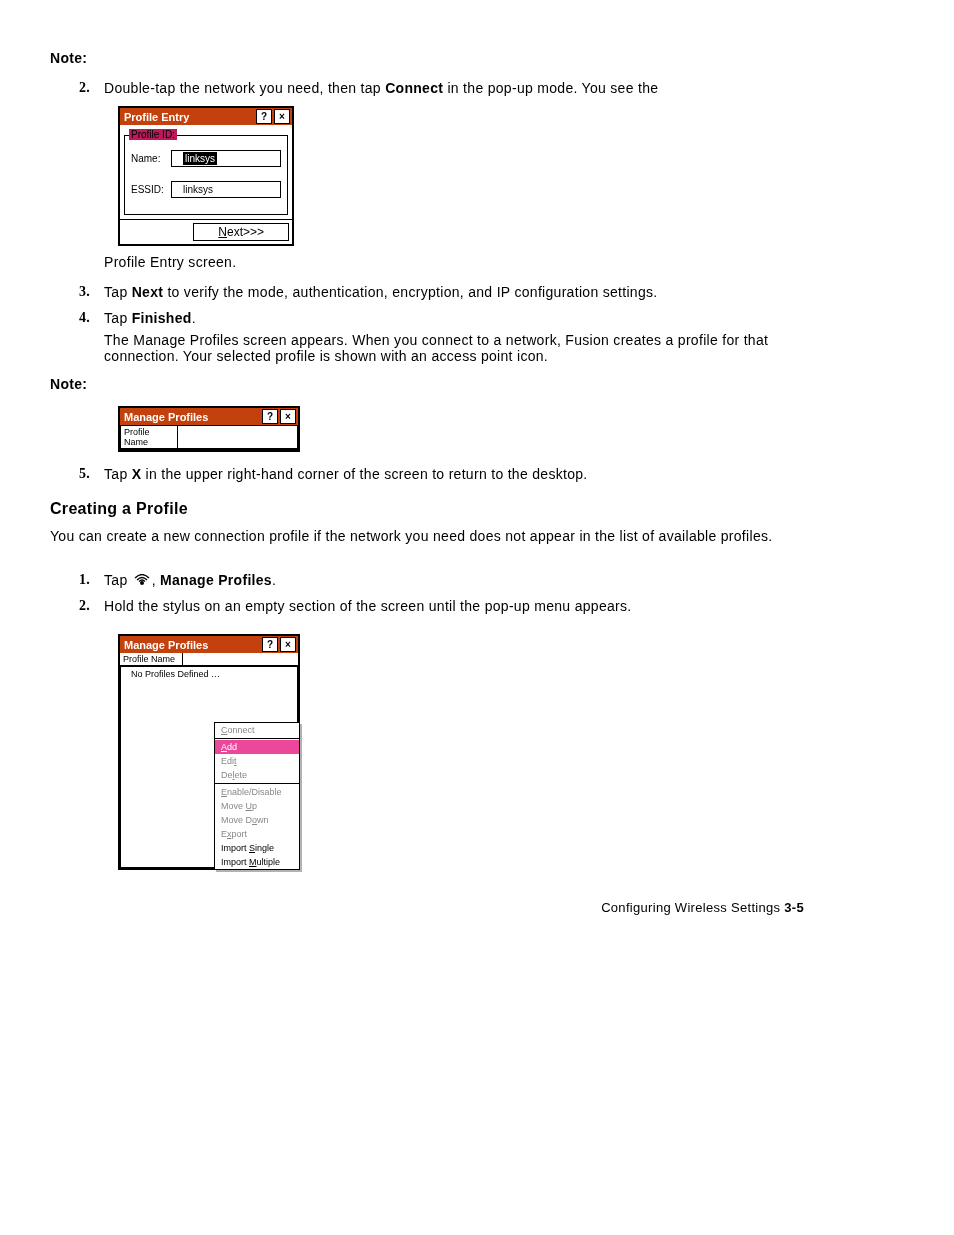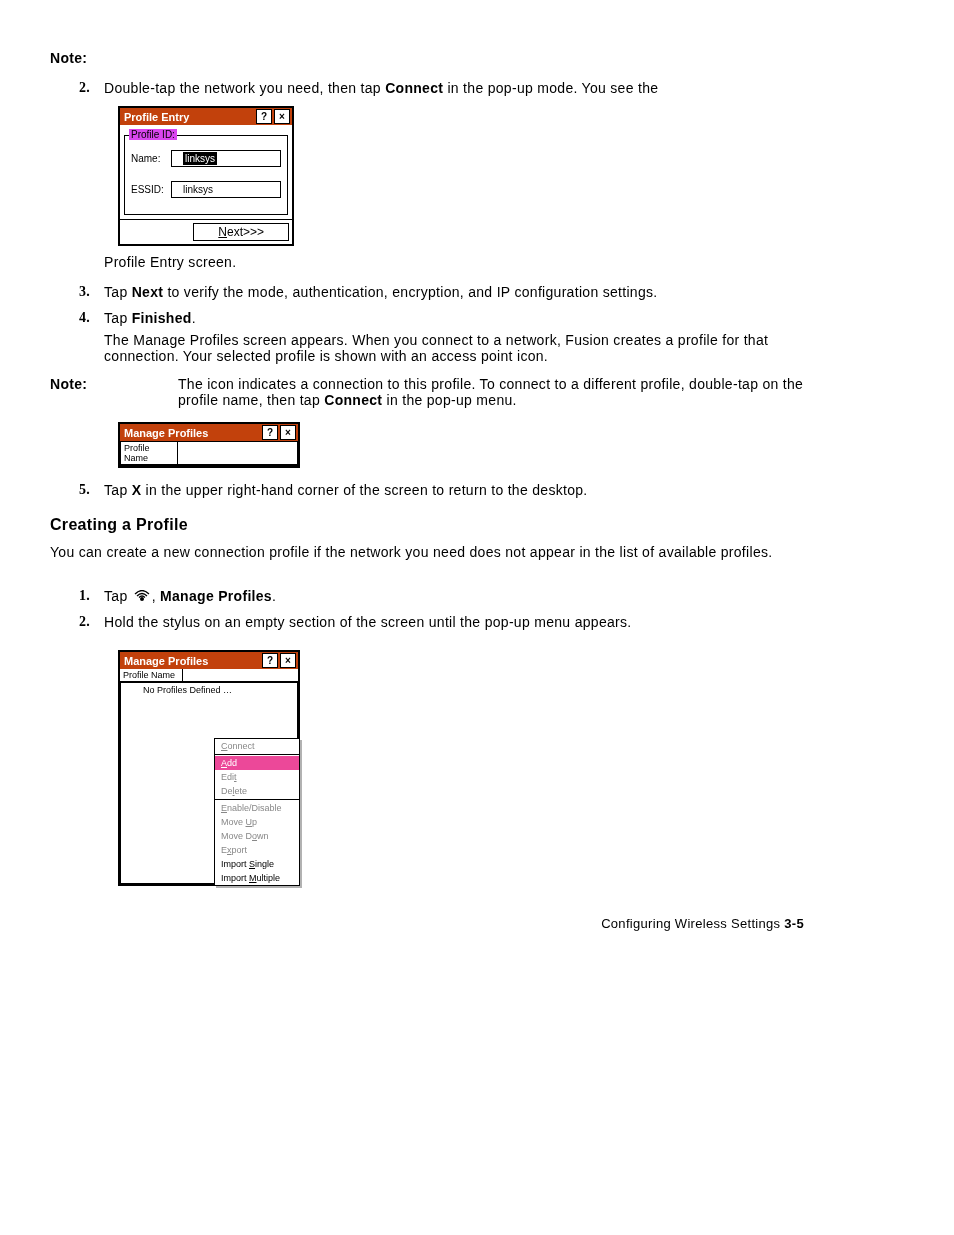--- a/index.html
+++ b/index.html
@@ -6,21 +6,21 @@
     font-family: Arial, Helvetica, sans-serif;
     font-size: 14px;
     color: #000;
     background: #fff;
     margin: 0;
     padding: 50px 50px 40px 50px;
     width: 854px;
     box-sizing: border-box;
     letter-spacing: 0.3px;
   }
-  .note-row { display:flex; margin-bottom:14px;gap:48px; }
+  .note-row { display:flex; margin-bottom:14px; }
   .note-label { font-weight:bold; width:80px; flex-shrink:0; }
   .note-text { flex:1; }
   .ol-row { display:flex; margin-bottom:10px; }
   .ol-num { width:40px; text-align:right; padding-right:14px; flex-shrink:0; font-family: 'Times New Roman', serif; font-size:14px;}
   .ol-num-b { font-weight:bold;}
   .ol-text { flex:1; }
   b { font-weight:bold; }
   .indent-block { margin-left:54px; margin-bottom:12px; }
   .caption { margin-left:54px; margin-top:8px; margin-bottom:14px; }
   h3.section { font-size:16px; font-weight:bold; margin:18px 0 10px 0; letter-spacing:0.3px;}
@@ -62,21 +62,21 @@
   .shot-body { padding:4px;}
   .fieldset {
     border:1px solid #000;
     padding:8px 6px 10px 6px;
     position:relative;
     margin-top:6px;
   }
   .fieldset-legend {
     position:absolute;
     top:-7px; left:4px;
-    background:#d946ef;
+    background:#be185d;
     padding:0 2px;
     font-size:10px;
   }
   .form-row { display:flex; align-items:center; margin:6px 0;}
   .form-row label{ width:40px; font-size:10px;}
   .form-row .inp {
     border:1px solid #000;
     padding:1px 11px;
     font-size:10px;
     flex:1;
@@ -187,23 +187,20 @@
 <div class="ol-row" style="margin-bottom:6px;">
   <div class="ol-num ol-num-b">4.</div>
   <div class="ol-text">
     <span>Tap </span><b>Finished</b><span>.</span>
   </div>
 </div>
 <div class="indent-block">The Manage Profiles screen appears. When you connect to a network, Fusion creates a profile for that connection. Your selected profile is shown with an access point icon.</div>
 
 <div class="note-row">
   <div class="note-label">Note:</div>
-  <div class="note-text">
-    <span>The icon indicates a connection to this profile. To connect to a different profile, double-tap on the profile name, then tap </span><b>Connect</b><span> in the pop-up menu.</span>
-  </div>
 </div>
 
 <div class="shot" style="width:178px;">
   <div class="shot-titlebar">
     <span class="t-text">Manage Profiles</span>
     <span class="t-btn">?</span>
     <span class="t-btn">×</span>
   </div>
   <div style="padding:0;">
     <div style="border:1px solid #000; margin:0;">
@@ -246,21 +243,21 @@
   <div class="shot-titlebar">
     <span class="t-text">Manage Profiles</span>
     <span class="t-btn">?</span>
     <span class="t-btn">×</span>
   </div>
   <div style="border-bottom:1px solid #000; display:flex;">
     <div style="width:56px; border-right:1px solid #000; padding:1px 3px; font-size:9px;">Profile Name</div>
     <div style="flex:1;"></div>
   </div>
   <div class="mp-list3">
-     <div style="padding:2px 22px;">No Profiles Defined …</div>
+     <div style="padding:2px 10px;">No Profiles Defined …</div>
   </div>
   <div class="popup">
     <div class="pi disabled"><u>C</u>onnect</div>
     <hr>
     <div class="pi sel"><u>A</u>dd</div>
     <div class="pi disabled">Edi<u>t</u></div>
     <div class="pi disabled">De<u>l</u>ete</div>
     <hr>
     <div class="pi disabled"><u>E</u>nable/Disable</div>
     <div class="pi disabled">Move <u>U</u>p</div>

